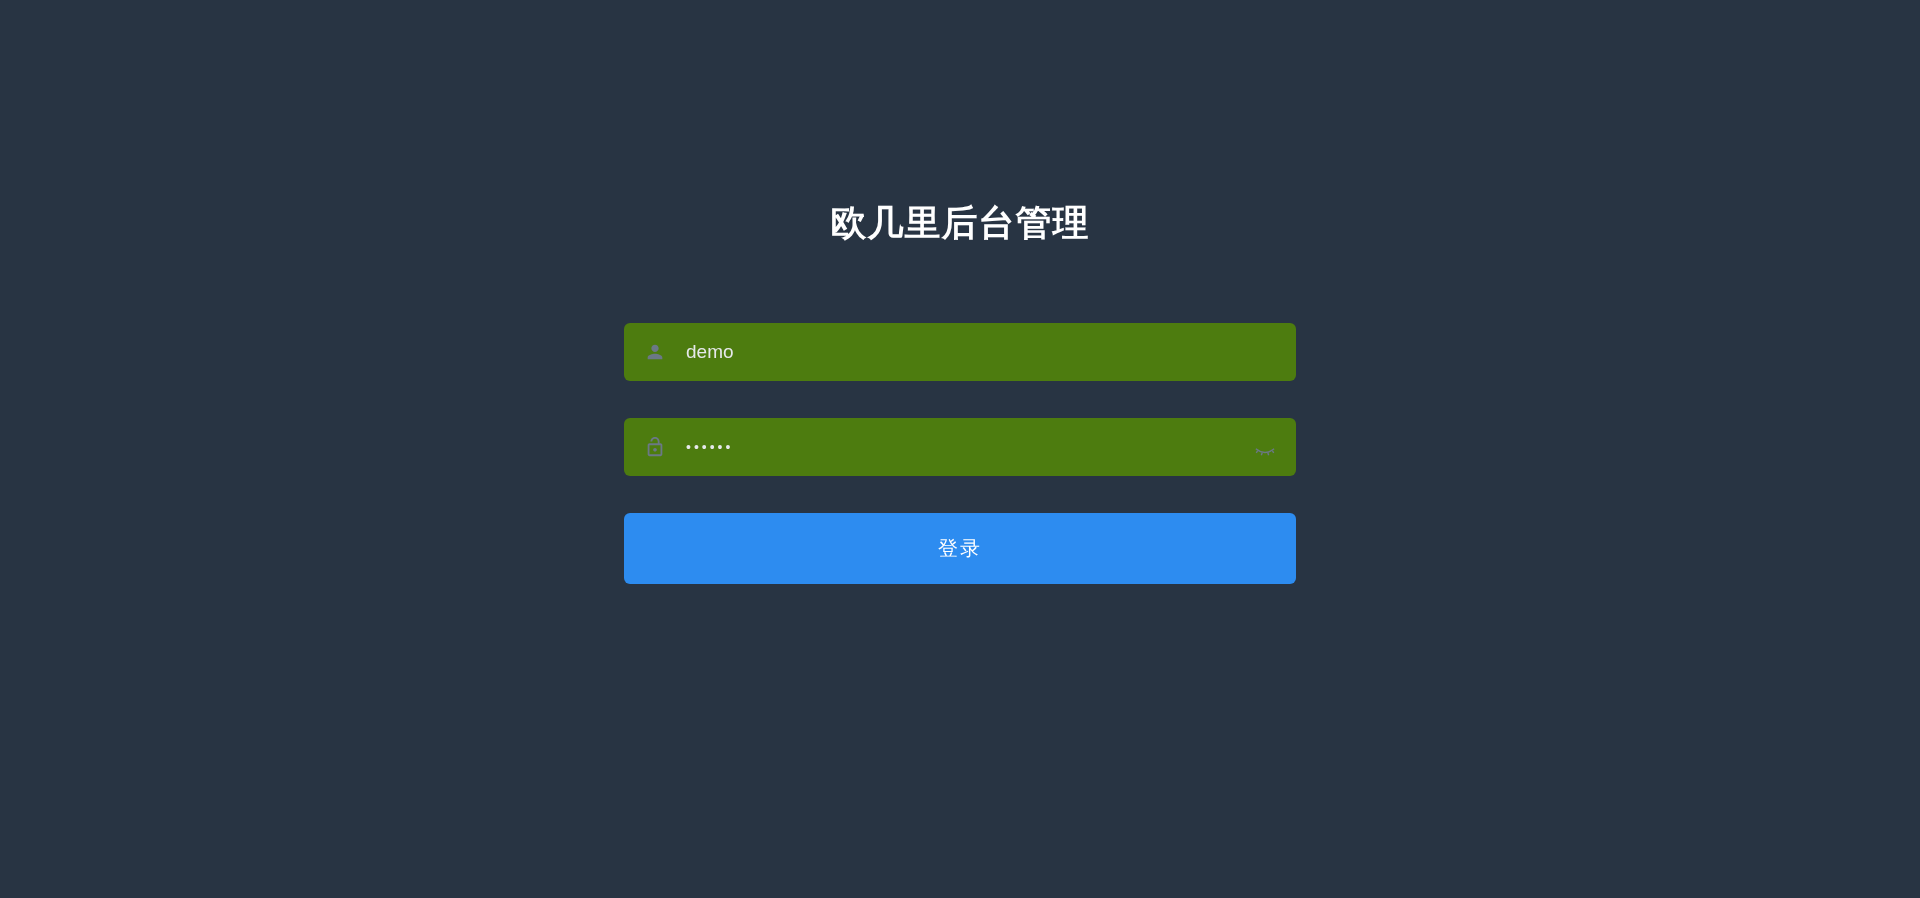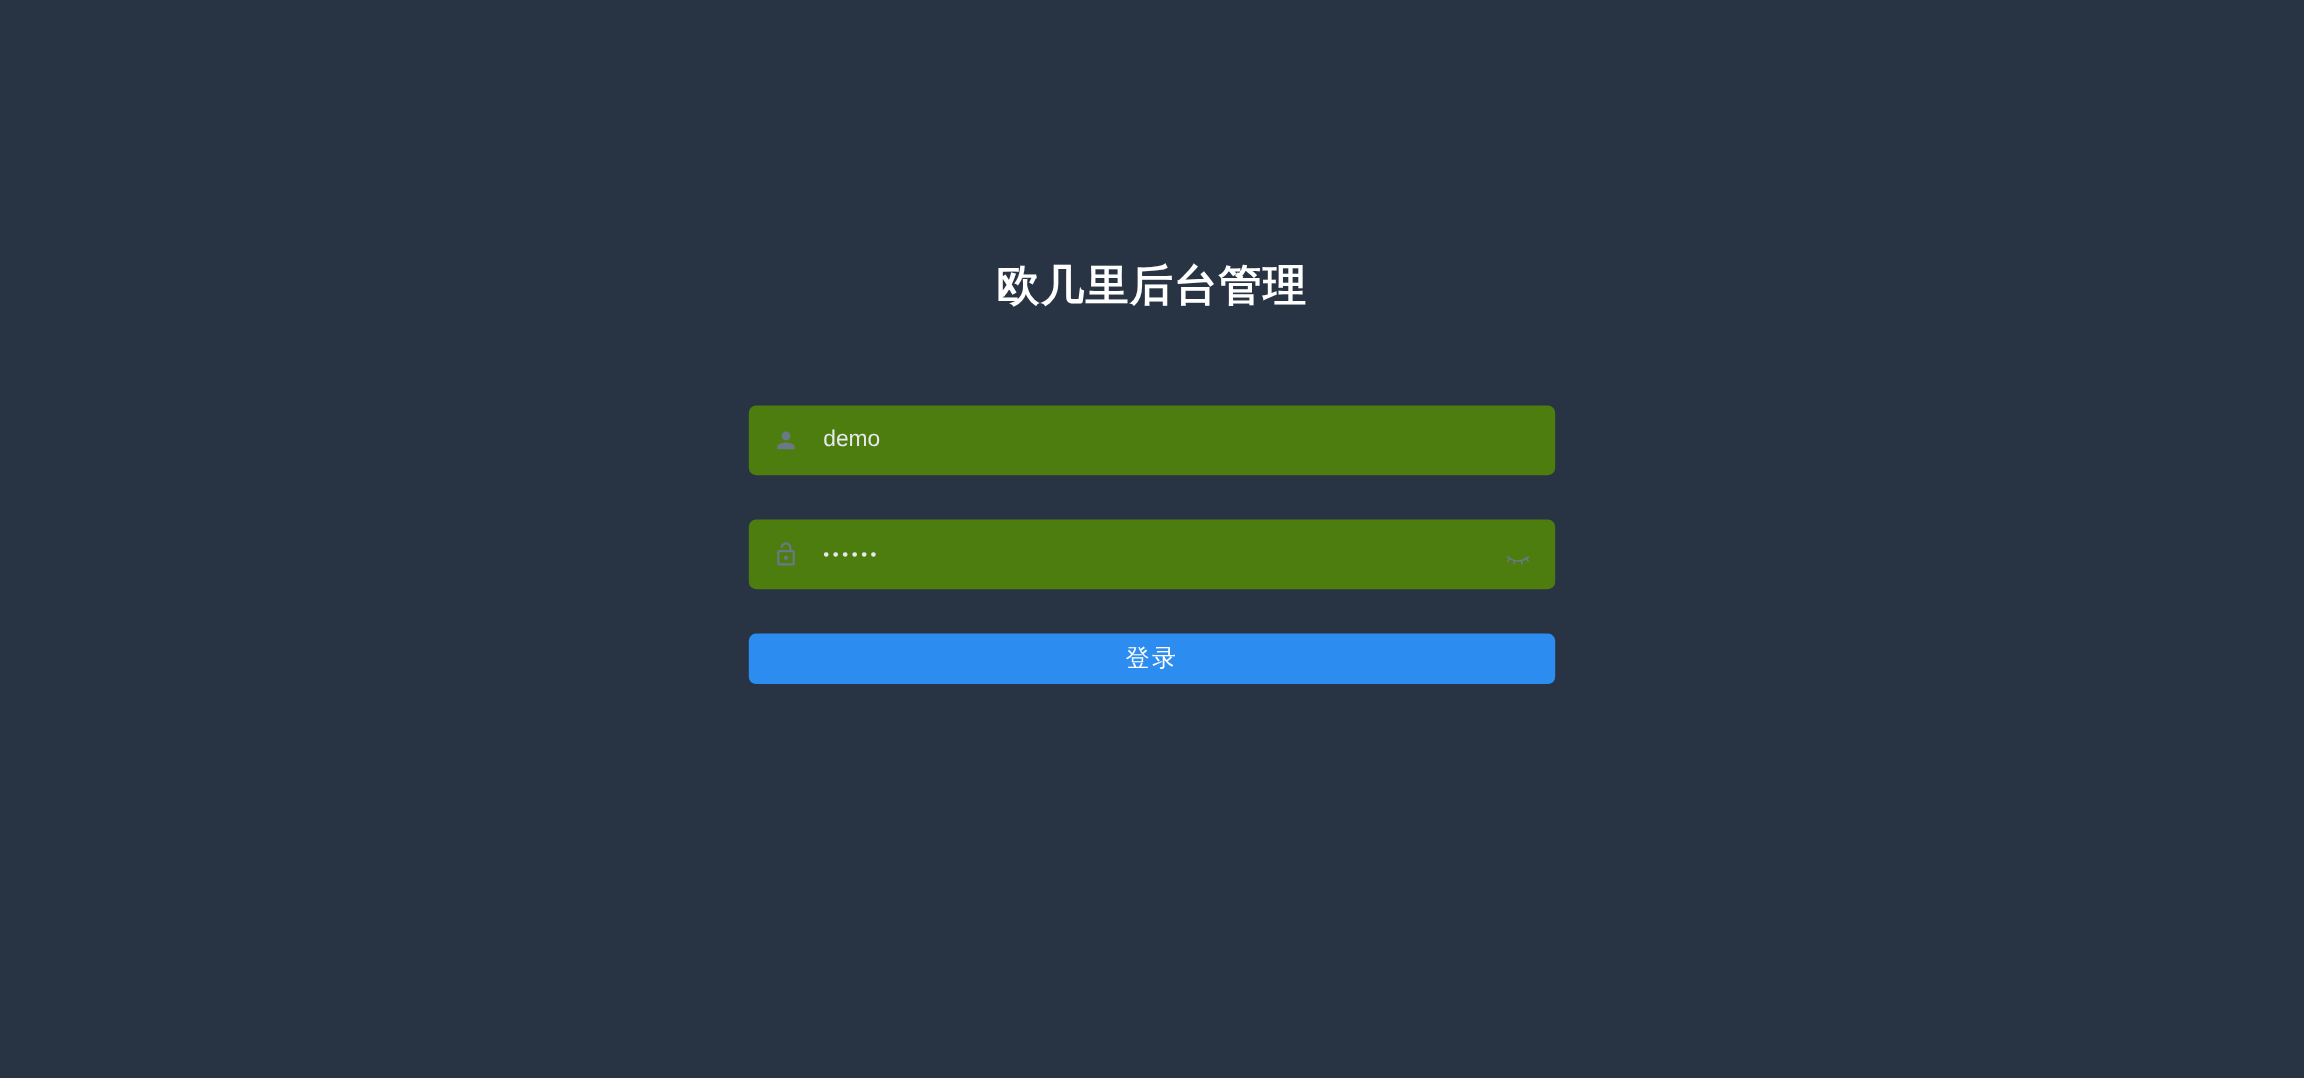--- a/index.html
+++ b/index.html
@@ -63,21 +63,21 @@
     }
     .eye-icon {
       width: 22px;
       height: 22px;
       fill: #6b7886;
       cursor: pointer;
       flex-shrink: 0;
     }
     .login-button {
       width: 100%;
-      height: 42px;
+      height: 71px;
       background-color: #2d8cf0;
       border: none;
       border-radius: 6px;
       color: #ffffff;
       font-size: 20px;
       cursor: pointer;
       font-family: inherit;
       letter-spacing: 2px;
     }
     .password-dots {

